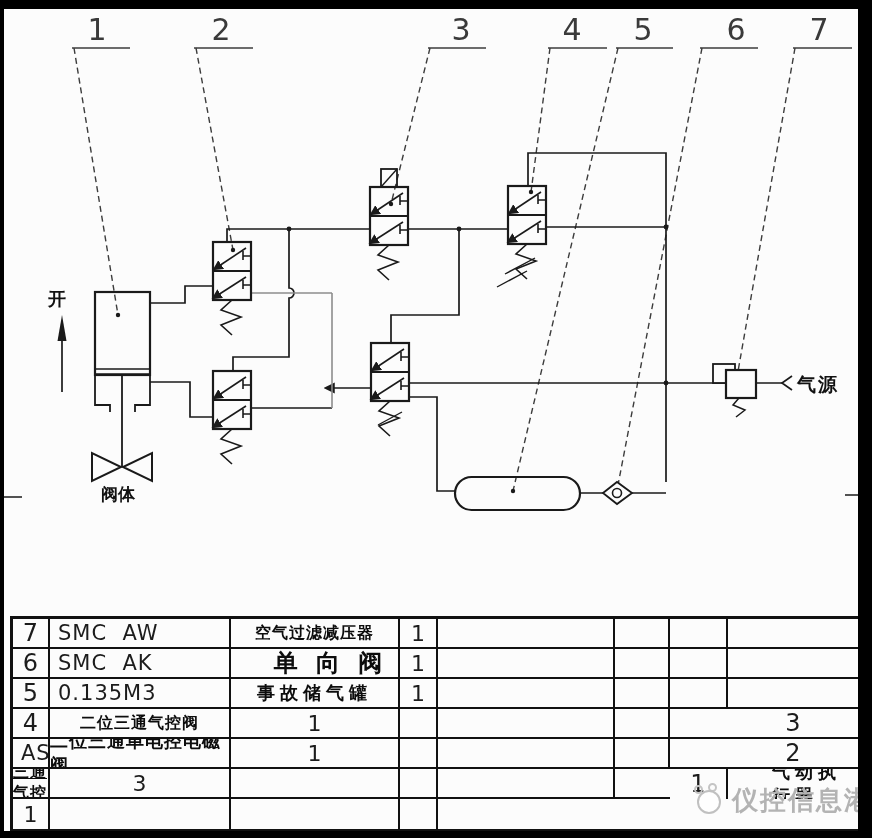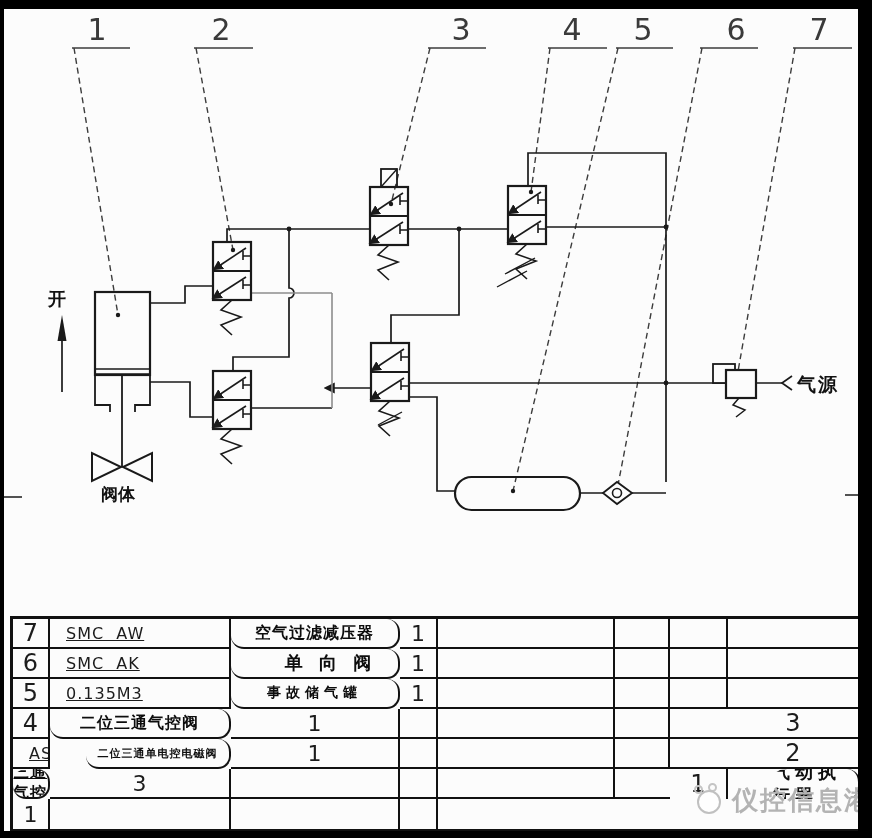--- a/index.html
+++ b/index.html
@@ -21,23 +21,23 @@
   .parts-table{position:absolute;left:10px;top:616px;width:853px;height:216px;
     border:3px solid #111;box-sizing:border-box;z-index:10;background:transparent;
     display:grid;grid-template-columns:37px 181px 169px 38px 177px 55px 58px 1fr;
     grid-template-rows:repeat(7,1fr);}
   .cell{border-right:2px solid #111;border-bottom:2px solid #111;
     display:flex;align-items:center;justify-content:center;overflow:hidden;
     color:#1c1c1c;box-sizing:border-box;}
   .cell.last-col{border-right:none;}
   .cell.last-row{border-bottom:none;}
   .c-no{font-size:24px;}
-  .c-model{font-size:16px;justify-content:flex-start;padding-left:16px;
-    letter-spacing:1px;white-space:pre;text-decoration:underline;}
-  .c-name{font-weight:bold;color:#0d0d0d;border-radius:13px;}
+  .c-model{font-size:21px;justify-content:flex-start;padding-left:8px;
+    letter-spacing:1px;white-space:pre;}
+  .c-name{font-weight:bold;color:#0d0d0d;}
   .c-qty{font-size:22px;}
 
   
   .watermark{position:absolute;left:694px;top:783px;z-index:20;display:flex;
     align-items:center;color:#b3b3b3;}
   .wm-icon{position:relative;width:32px;height:32px;flex:0 0 auto;}
   .wm-head{position:absolute;left:3px;top:5px;width:24px;height:24px;border-radius:50%;
     border:2px solid #c0c0c0;background:rgba(255,255,255,.55);box-sizing:border-box;}
   .wm-ear1,.wm-ear2{position:absolute;width:9px;height:9px;border-radius:50%;
     border:2px solid #c4c4c4;box-sizing:border-box;}
@@ -210,44 +210,44 @@
       <div class="cell c-no">7</div>
       <div class="cell c-model">SMC  AW</div>
       <div class="cell c-name" style="font-size: 16px; letter-spacing: 1px;">空气过滤减压器</div>
       <div class="cell c-qty">1</div>
       <div class="cell c-e1"></div>
       <div class="cell c-e2"></div>
       <div class="cell c-e3"></div>
       <div class="cell c-e4 last-col"></div>
       <div class="cell c-no">6</div>
       <div class="cell c-model">SMC  AK</div>
-      <div class="cell c-name" style="font-size: 18px; letter-spacing: 5px; padding-left: 32px;">单 向 阀</div>
+      <div class="cell c-name" style="font-size: 24px; letter-spacing: 5px; padding-left: 32px;">单 向 阀</div>
       <div class="cell c-qty">1</div>
       <div class="cell c-e1"></div>
       <div class="cell c-e2"></div>
       <div class="cell c-e3"></div>
       <div class="cell c-e4 last-col"></div>
       <div class="cell c-no">5</div>
       <div class="cell c-model">0.135M3</div>
-      <div class="cell c-name" style="font-size: 14px; letter-spacing: 5px;">事故储气罐</div>
+      <div class="cell c-name" style="font-size: 18px; letter-spacing: 5px;">事故储气罐</div>
       <div class="cell c-qty">1</div>
       <div class="cell c-e1"></div>
       <div class="cell c-e2"></div>
       <div class="cell c-e3"></div>
       <div class="cell c-e4 last-col"></div>
       <div class="cell c-no">4</div>
       <div class="cell c-name" style="font-size: 16px; letter-spacing: 1px;">二位三通气控阀</div>
       <div class="cell c-qty">1</div>
       <div class="cell c-e1"></div>
       <div class="cell c-e2"></div>
       <div class="cell c-e3"></div>
       <div class="cell c-e4 last-col"></div>
       <div class="cell c-no">3</div>
       <div class="cell c-model">ASCO</div>
-      <div class="cell c-name" style="font-size: 11px; letter-spacing: 1px; margin-left: 36px;">二位三通单电控电磁阀</div>
+      <div class="cell c-name" style="font-size: 18px; letter-spacing: 1px;">二位三通单电控电磁阀</div>
       <div class="cell c-qty">1</div>
       <div class="cell c-e1"></div>
       <div class="cell c-e2"></div>
       <div class="cell c-e3"></div>
       <div class="cell c-e4 last-col"></div>
       <div class="cell c-no">2</div>
       <div class="cell c-name" style="font-size: 16px; letter-spacing: 1px; text-decoration: underline;">二位三通气控阀</div>
       <div class="cell c-qty">3</div>
       <div class="cell c-e1"></div>
       <div class="cell c-e2"></div>

